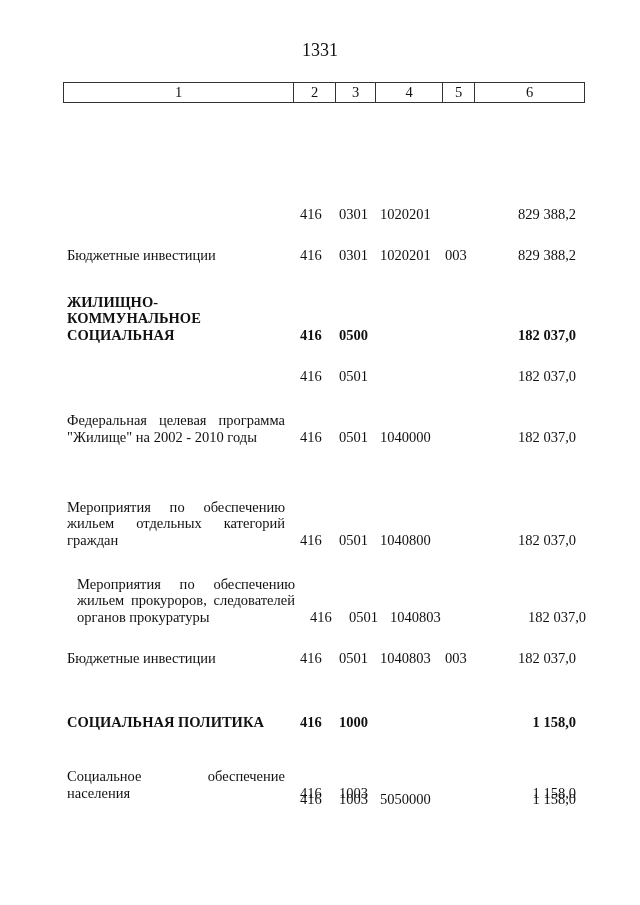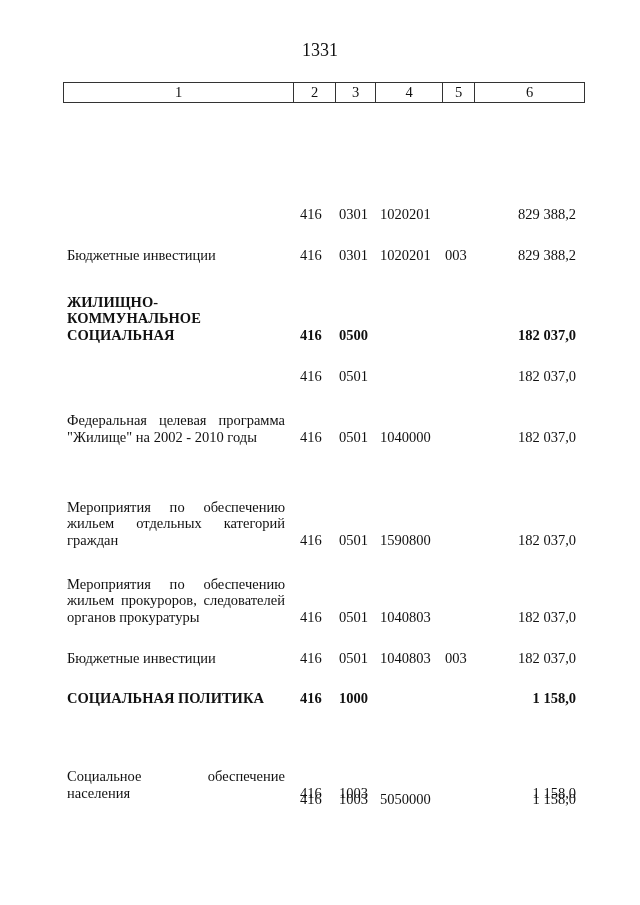--- a/index.html
+++ b/index.html
@@ -91,44 +91,44 @@
   <div class="c c3">0501</div>
   <div class="c c4">1040000</div>
   <div class="c c5"></div>
   <div class="c c6">182 037,0</div>
 </div>
 
 <div class="row" style="top:474px; height:51px;margin-top:23px;">
   <div class="desc">Мероприятия по обеспечению жильем отдельных категорий граждан</div>
   <div class="c c2">416</div>
   <div class="c c3">0501</div>
-  <div class="c c4">1590800</div>
+  <div class="c c4">1040800</div>
   <div class="c c5"></div>
   <div class="c c6">182 037,0</div>
 </div>
 
-<div class="row" style="top:557px; height:68px;">
+<div class="row" style="top:557px; height:68px;margin-left:10px;">
   <div class="desc">Мероприятия по обеспечению жильем прокуроров, следователей органов прокуратуры</div>
   <div class="c c2">416</div>
   <div class="c c3">0501</div>
   <div class="c c4">1040803</div>
   <div class="c c5"></div>
   <div class="c c6">182 037,0</div>
 </div>
 
 <div class="row" style="top:648px; height:18px;">
   <div class="desc">Бюджетные инвестиции</div>
   <div class="c c2">416</div>
   <div class="c c3">0501</div>
   <div class="c c4">1040803</div>
   <div class="c c5">003</div>
   <div class="c c6">182 037,0</div>
 </div>
 
-<div class="row bold" style="top:688px; height:18px;">
+<div class="row bold" style="top:712px; height:18px;">
   <div class="desc" style="width:230px; text-align:left; white-space:nowrap;">СОЦИАЛЬНАЯ ПОЛИТИКА</div>
   <div class="c c2">416</div>
   <div class="c c3">1000</div>
   <div class="c c4"></div>
   <div class="c c5"></div>
   <div class="c c6">1 158,0</div>
 </div>
 
 <div class="row" style="top:766px; height:35px;">
   <div class="desc">Социальное обеспечение населения</div>

